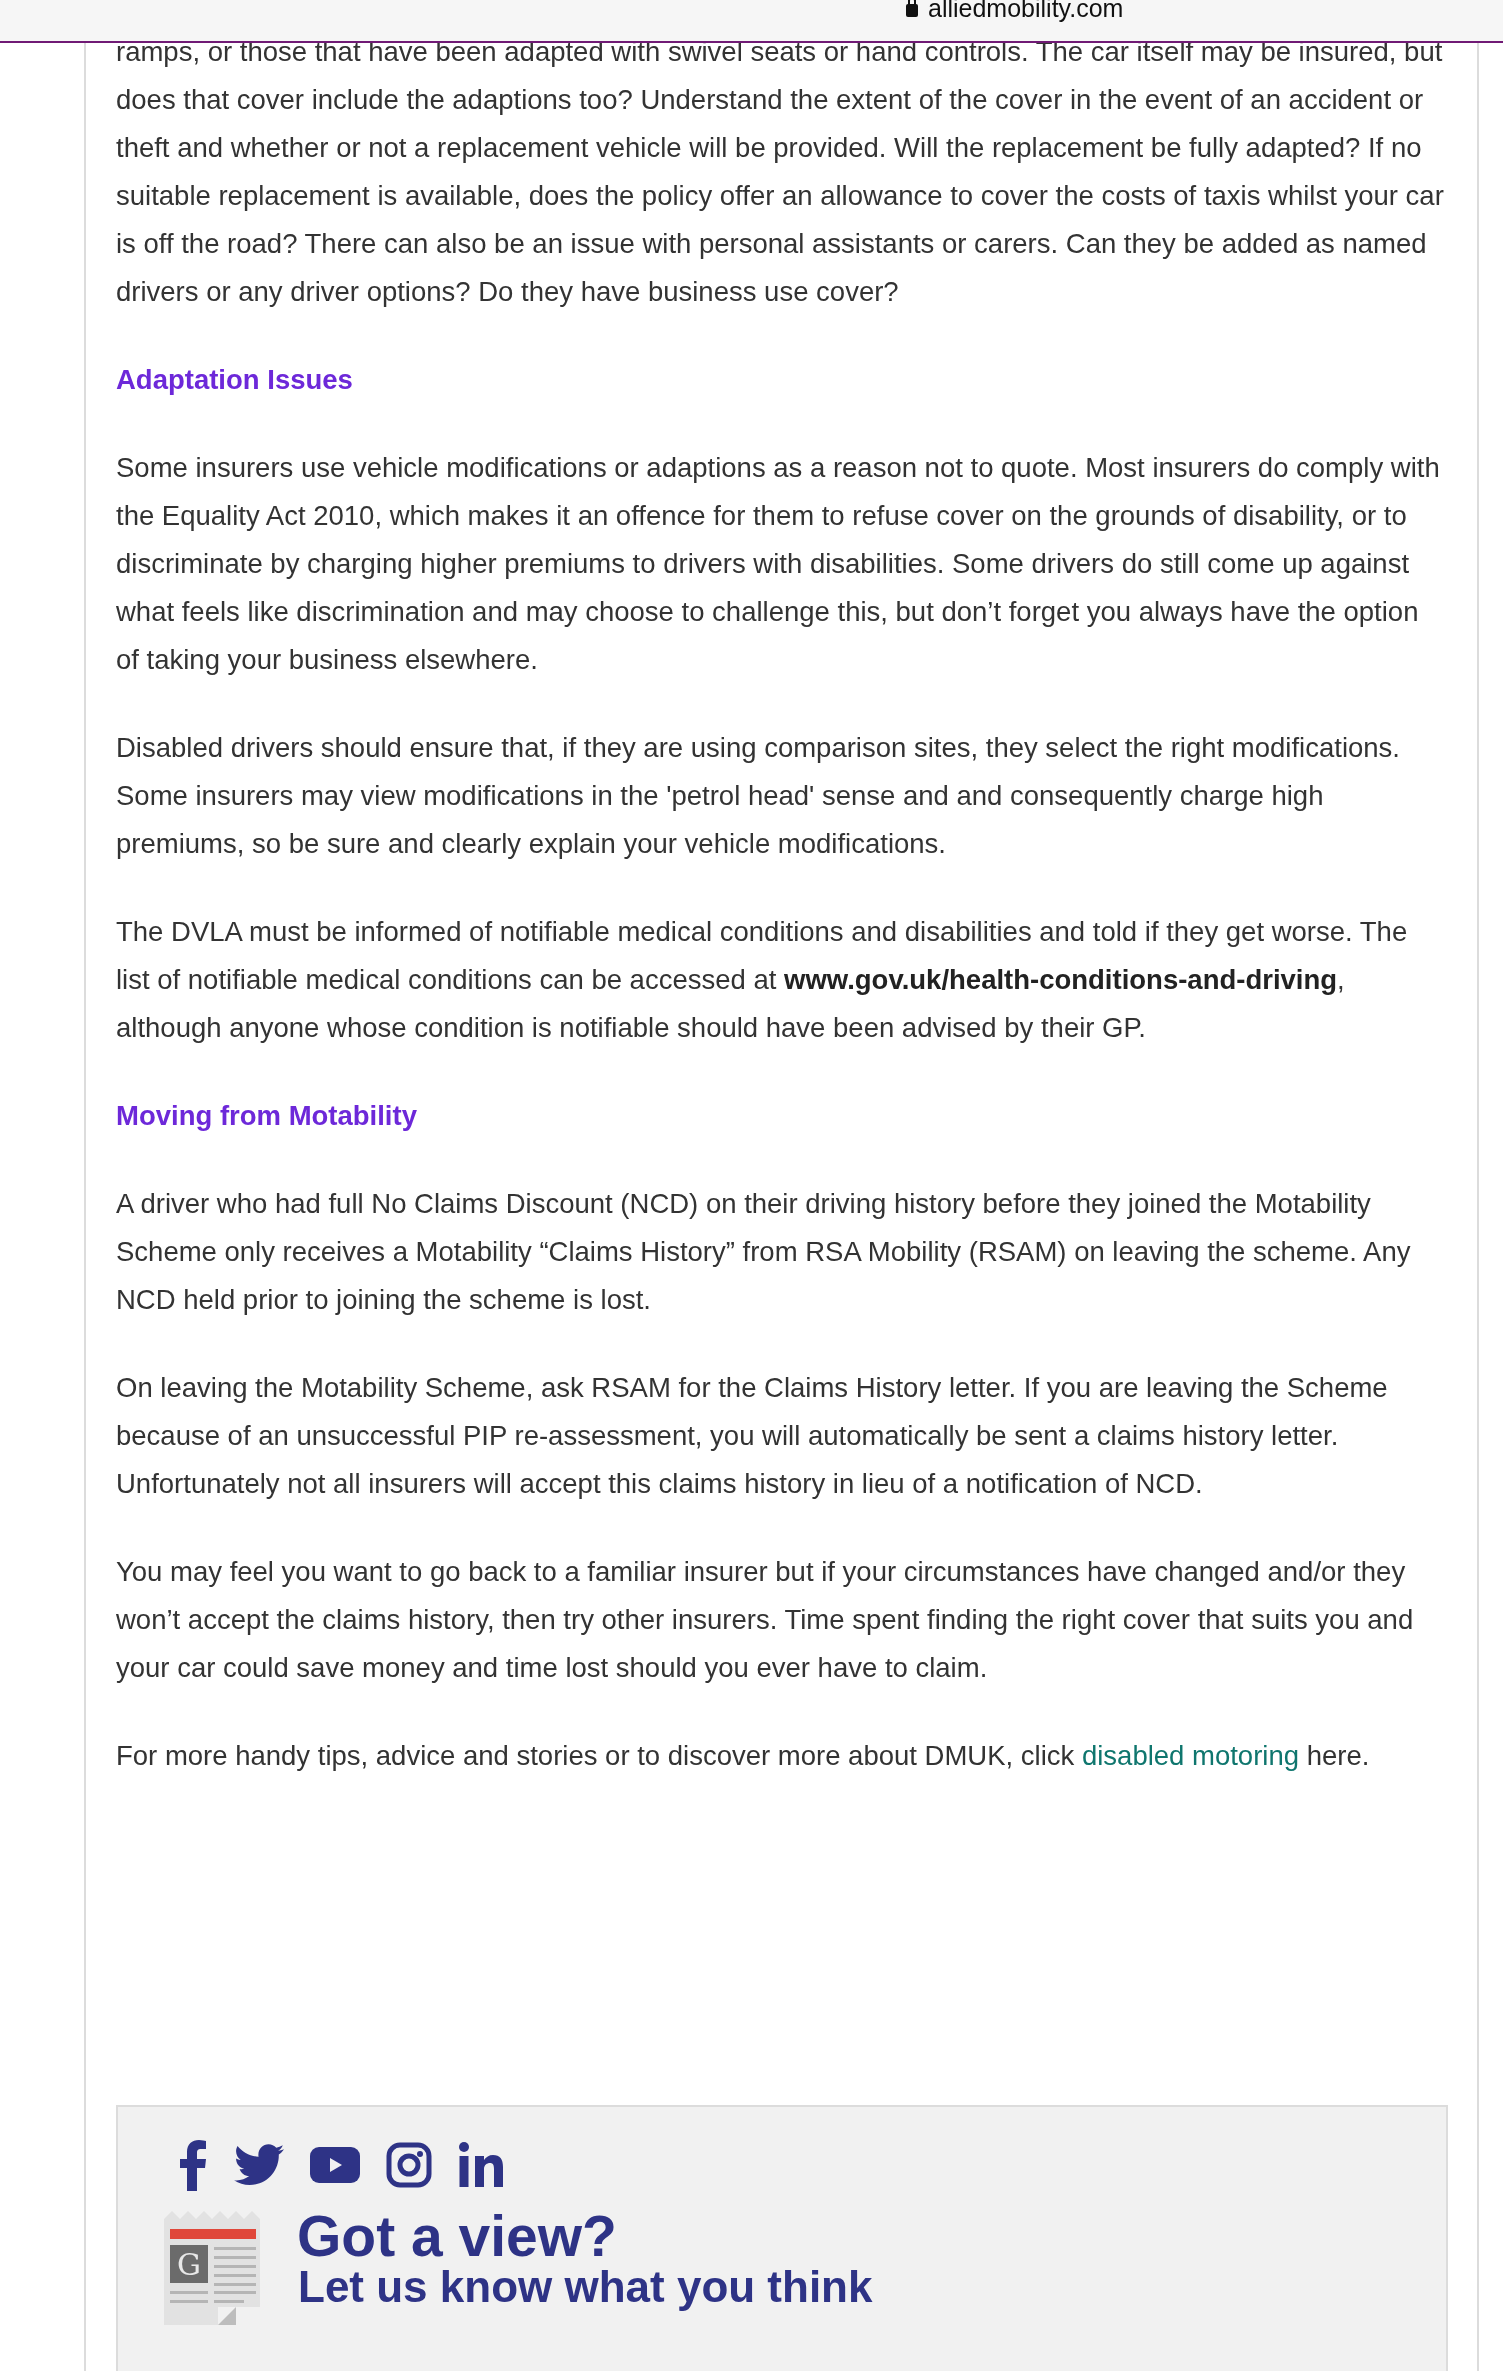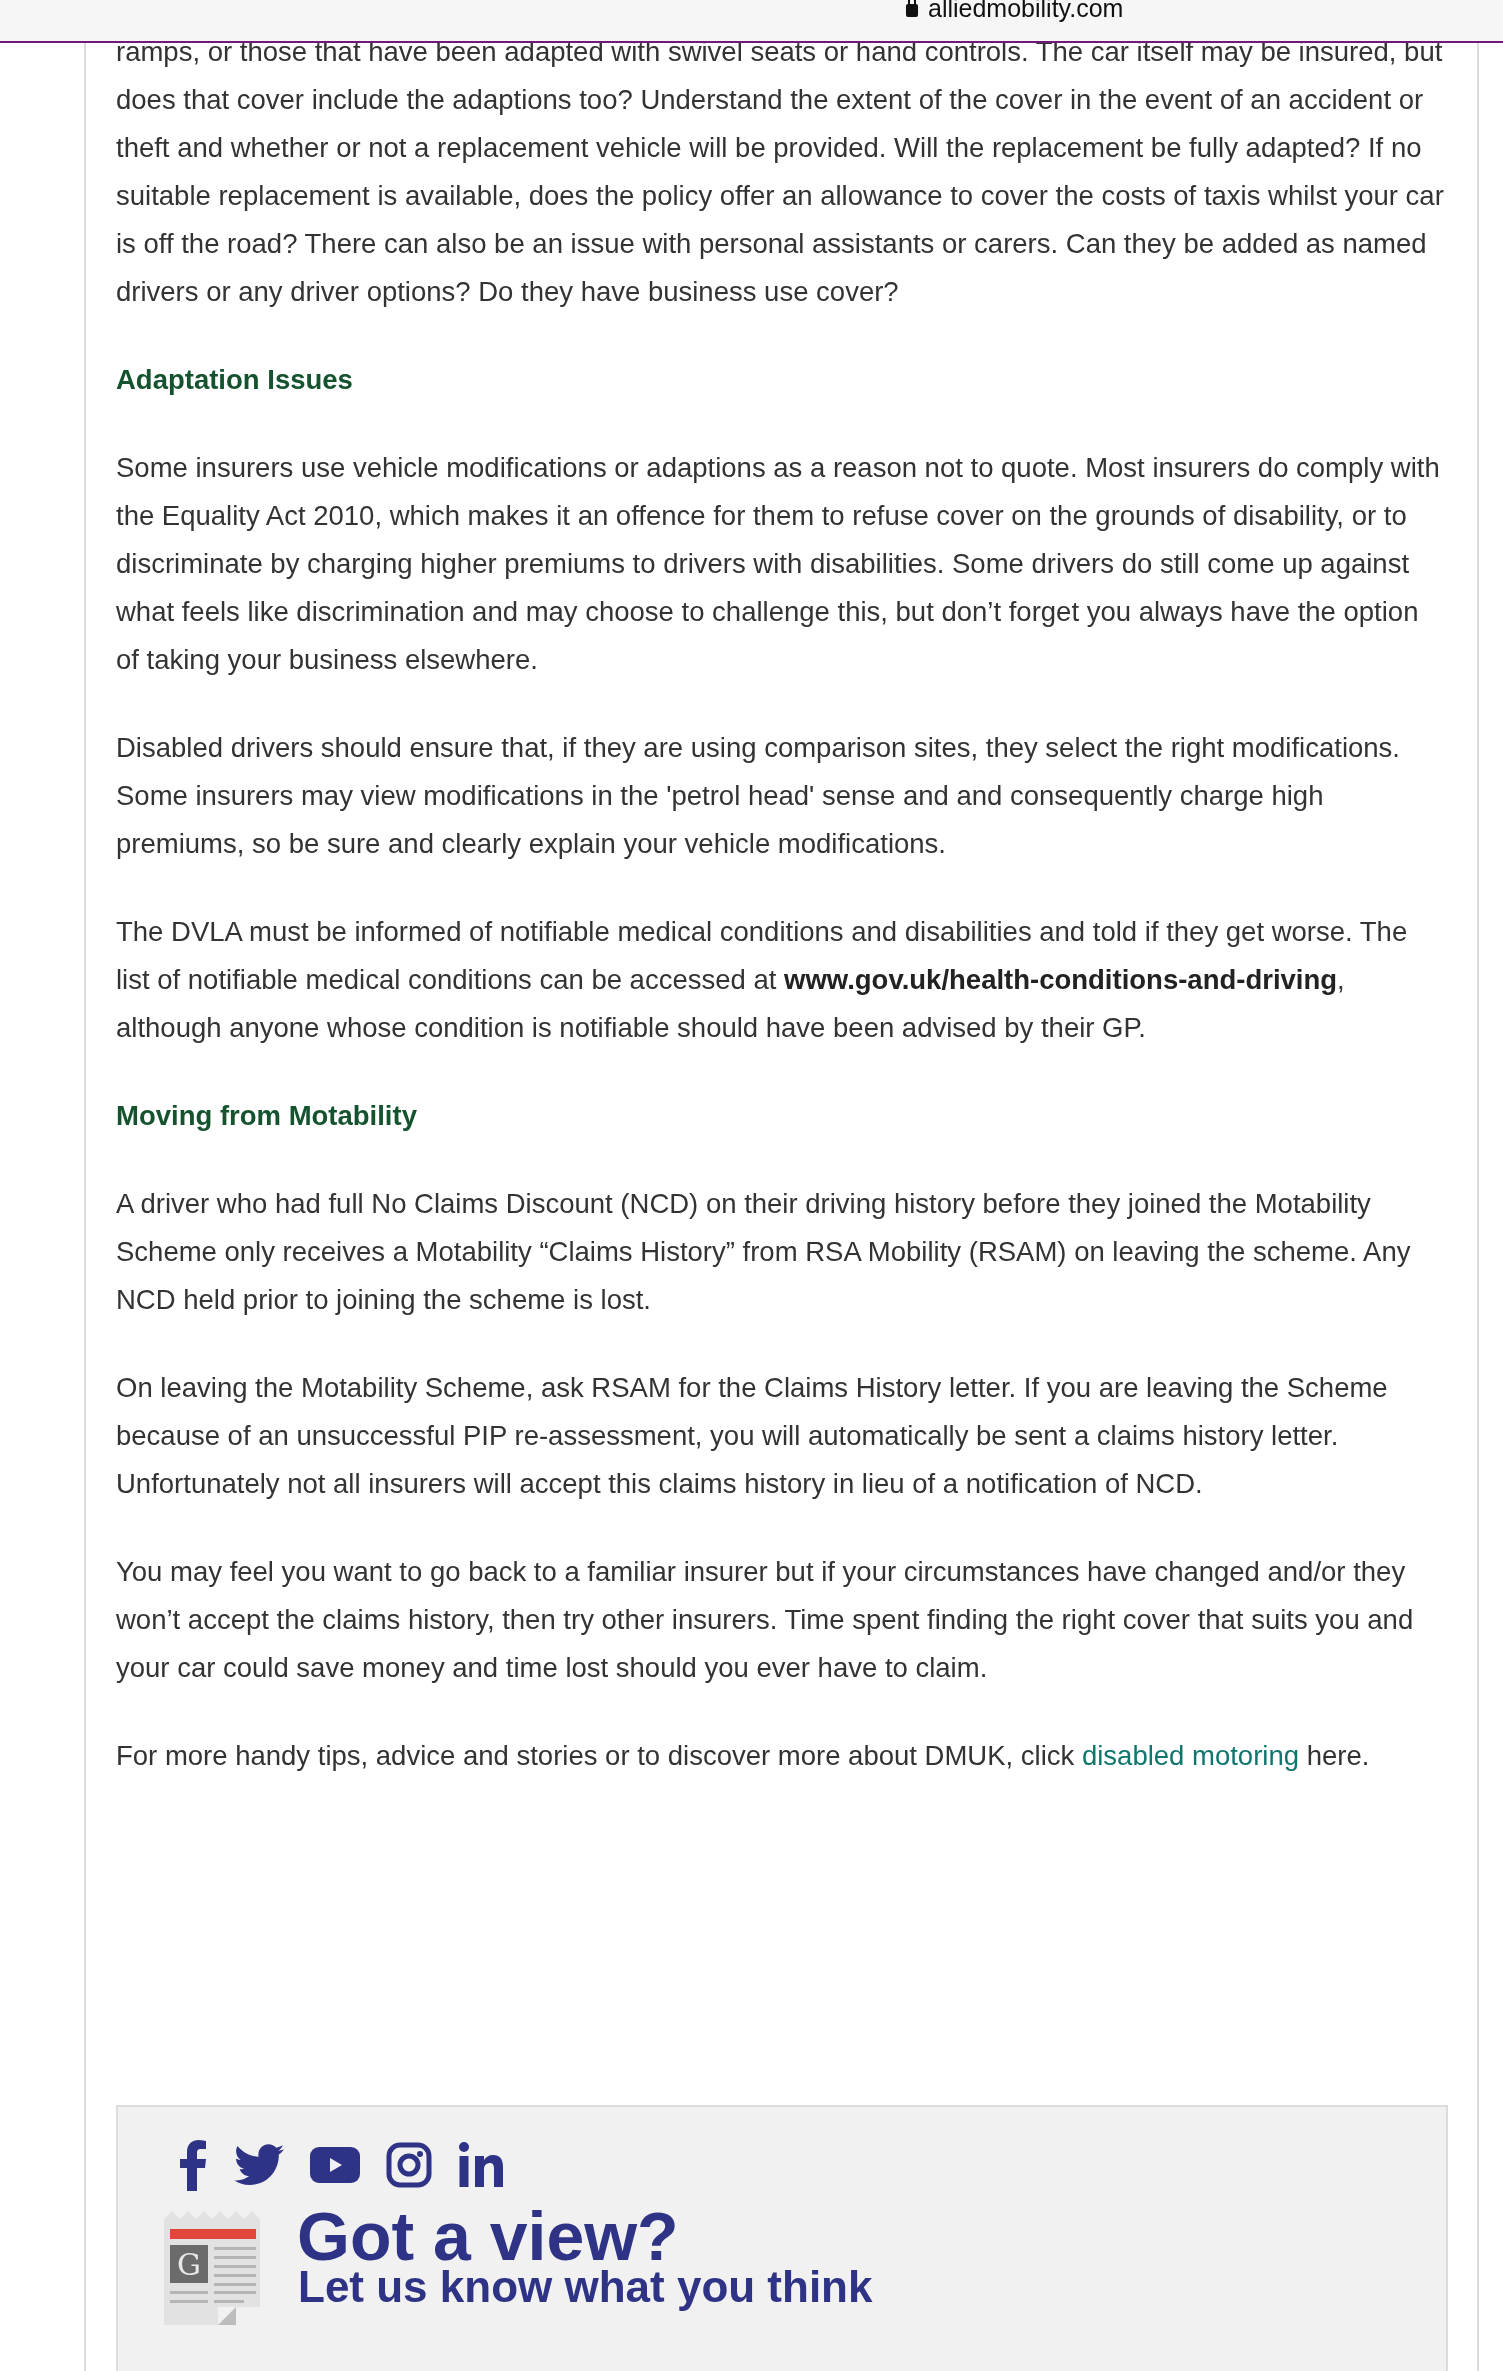--- a/index.html
+++ b/index.html
@@ -34,35 +34,35 @@
     border-left: 2px solid #dcdcdc; border-right: 2px solid #dcdcdc;
     background: #fff;
   }
   .content {
     position: absolute; left: 116px; top: 28px; width: 1330px;
     color: #333333;
     font-size: 27.5px;
     line-height: 48px;
   }
   .content p { margin: 0 0 40px 0; }
-  .content h3 { margin: 13px 0 40px 0; font-size: 27.5px; font-weight: bold; line-height: 48px; color: #14532d; }
+  .content h3 { margin: 13px 0 40px 0; font-size: 27.5px; font-weight: bold; line-height: 48px; color: #6d28d9; }
   .content b { font-weight: bold; color: #222; }
   .content a { color: #0f766e; text-decoration: none; }
   .viewbox {
     position: absolute; left: 116px; top: 2105px; width: 1328px; height: 280px;
     background: #f1f1f1; border: 2px solid #dcdcdc; border-bottom: none;
   }
   .social {
     position: absolute; left: 60px; top: 28px; display: flex; align-items: center; gap: 26px;
   }
   .social span { display: inline-flex; align-items: center; justify-content: center; height: 60px; }
   .newsicon { position: absolute; left: 40px; top: 100px; width: 110px; height: 120px; }
   .gav {
     position: absolute; left: 179px; top: 94px; color: #2e3386; font-weight: bold;
-    font-size: 68px; line-height: 70px;
+    font-size: 57px; line-height: 70px;
   }
   .lukwyt {
     position: absolute; left: 180px; top: 155px; color: #2e3386; font-weight: bold;
     font-size: 44px; line-height: 50px;
   }
 </style>
 </head>
 <body>
 
 <div class="urlbar">

